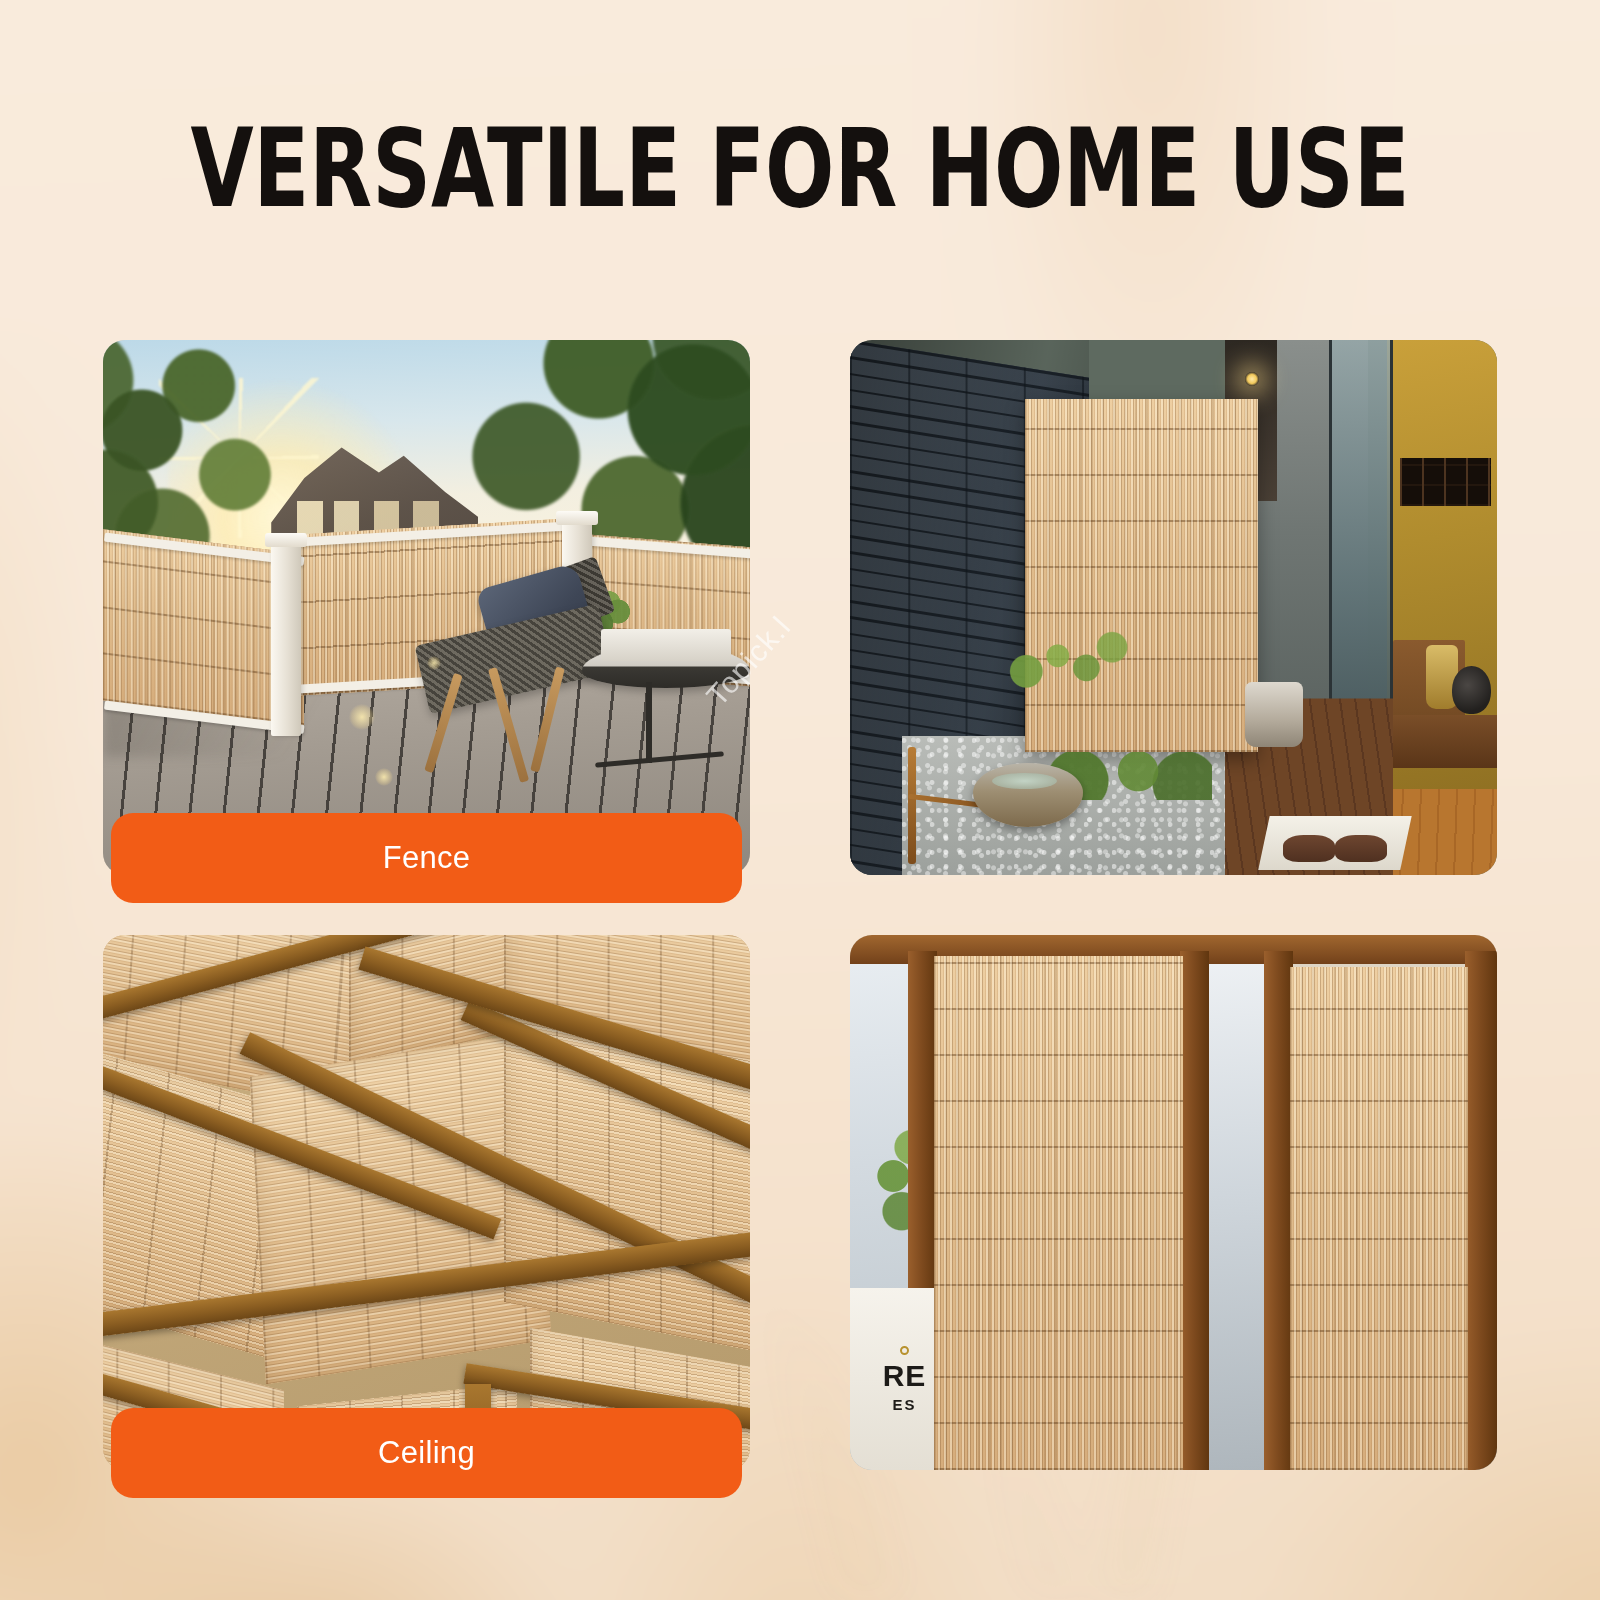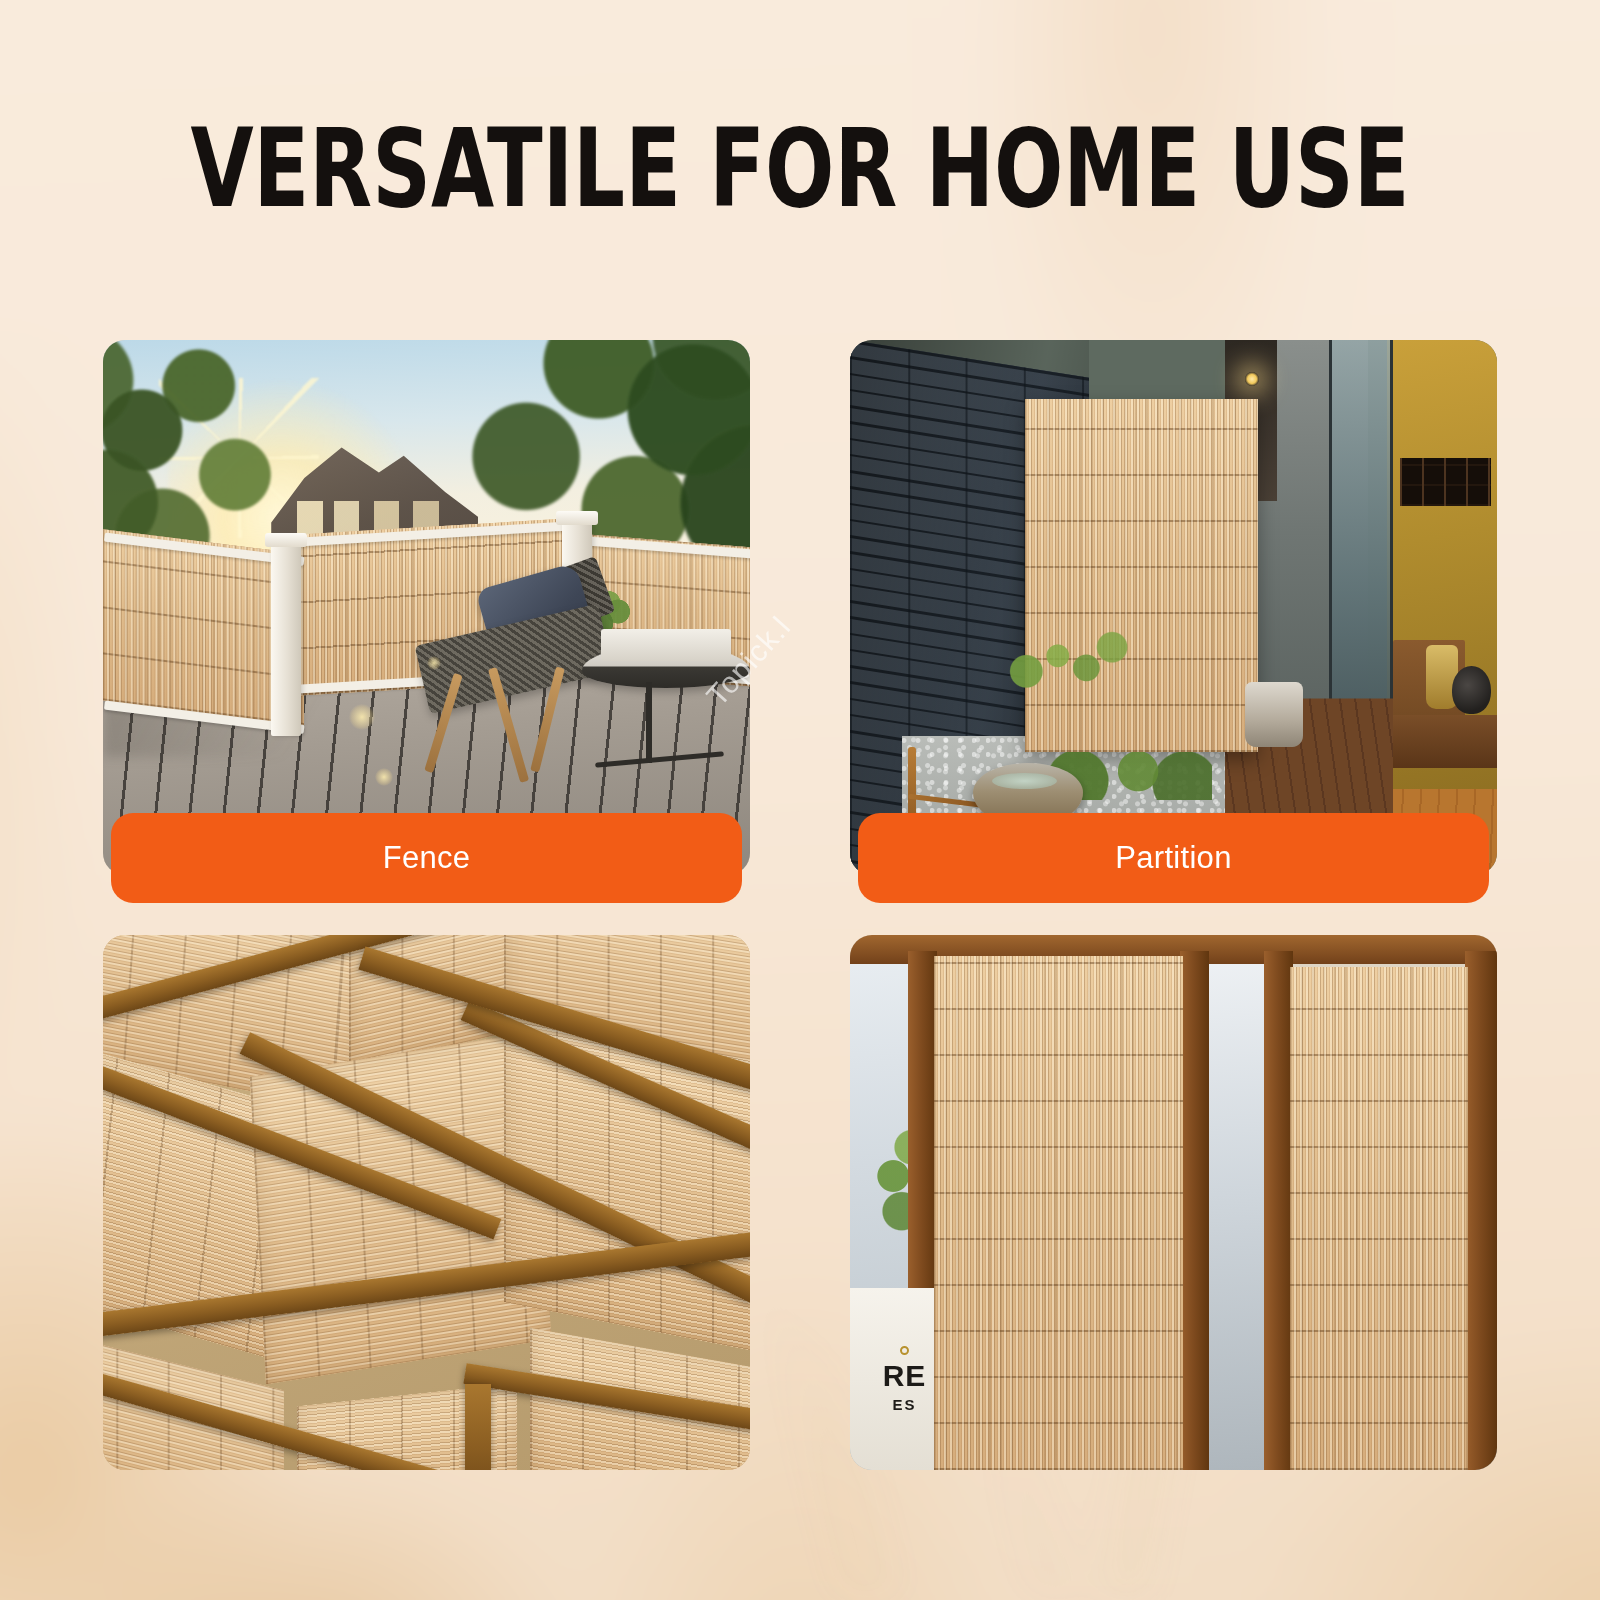--- a/index.html
+++ b/index.html
@@ -580,23 +580,20 @@
 
         <div class="p2-spoutpost"></div>
         <div class="p2-spout"></div>
         <div class="p2-basin"></div>
         <div class="p2-water"></div>
 
         <div class="p2-mat"></div>
         <div class="p2-slipper" style="left:67%;"></div>
         <div class="p2-slipper" style="left:75%;"></div>
       </div>
-      <div class="label-bar">
-        <span class="label-text">Partition</span>
-      </div>
     </div>
 
     <div class="card">
       <div class="photo">
         <div class="p3-bg"></div>
 
         <div class="p3-panel reed-h" style="left:-4%; top:-4%; width:44%; height:32%; transform:skewY(11deg) skewX(-4deg);"></div>
         <div class="p3-panel reed-h" style="left:38%; top:-6%; width:36%; height:26%; transform:skewY(-13deg);"></div>
         <div class="p3-panel reed-h" style="left:62%; top:-6%; width:46%; height:32%; transform:skewY(9deg);"></div>
         <div class="p3-panel reed-h" style="left:-8%; top:26%; width:38%; height:48%; transform:skewY(16deg) skewX(-6deg);"></div>
@@ -610,20 +607,23 @@
         <div class="p3-beam" style="left:22%; top:18%; width:88%; height:4.4%; transform:rotate(26deg); transform-origin:left center;"></div>
         <div class="p3-beam" style="left:56%; top:12%; width:70%; height:4.2%; transform:rotate(24deg); transform-origin:left center;"></div>
         <div class="p3-beam" style="left:-12%; top:78%; width:66%; height:4.0%; transform:rotate(16deg); transform-origin:left center;"></div>
 
         <div class="p3-beam" style="left:-8%; top:14%; width:66%; height:4.2%; transform:rotate(-15deg); transform-origin:left center;"></div>
         <div class="p3-beam" style="left:40%; top:2%; width:76%; height:4.4%; transform:rotate(17deg); transform-origin:left center;"></div>
         <div class="p3-beam" style="left:-10%; top:72%; width:126%; height:4.4%; transform:rotate(-7deg); transform-origin:left center;"></div>
         <div class="p3-beam" style="left:56%; top:80%; width:60%; height:4.0%; transform:rotate(9deg); transform-origin:left center;"></div>
         <div class="p3-beam" style="left:56%; top:84%; width:4%; height:22%;"></div>
       </div>
+      <div class="label-bar">
+        <span class="label-text">Ceiling</span>
+      </div>
     </div>
 
     <div class="card">
       <div class="photo">
         <div class="p4-bg"></div>
 
         <div class="p4-view" style="left:0; top:4%; width:16%; height:96%;"></div>
         <div class="p4-plant" style="left:2%; top:30%; width:13%; height:30%;"></div>
         <div class="p4-view" style="left:54%; top:4%; width:13%; height:96%; background:linear-gradient(175deg,#eef1f4 0%,#cfd6dc 46%,#aeb6bc 100%);"></div>
         <div class="p4-view" style="left:96%; top:6%; width:8%; height:94%;"></div>

